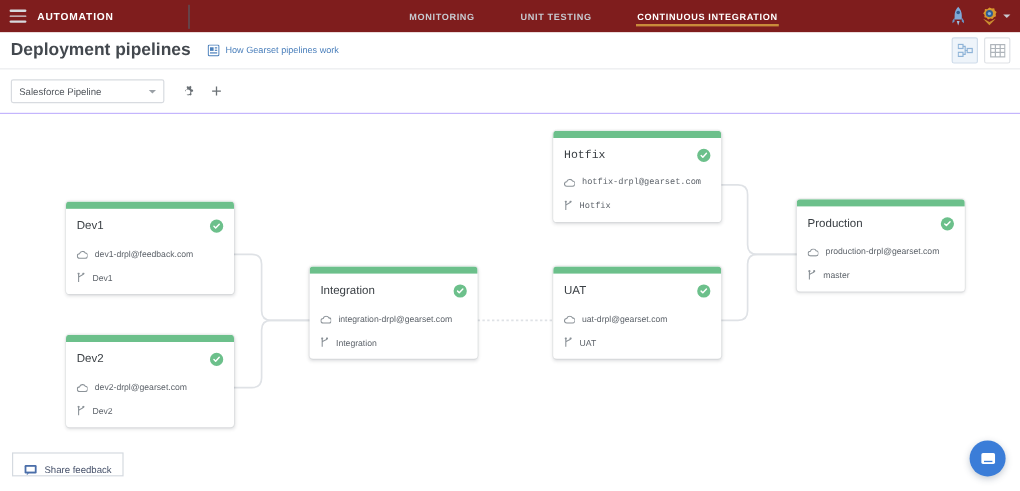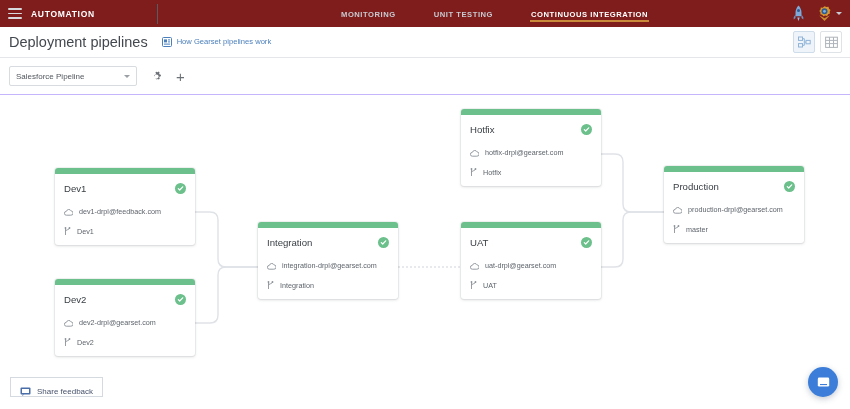--- a/index.html
+++ b/index.html
@@ -63,21 +63,21 @@
 
   
   .page-header {
     height: 31px;
     border-bottom: 1px solid #e4e6e9;
     display: flex; align-items: center;
     padding: 0 9px 0 9px;
     position: relative;
     background: #fff;
   }
-  .page-title { font-size: 14.5px; color: #43484e; font-weight: normal; }
+  .page-title { font-size: 14.5px; color: #43484e; font-weight: bold; }
   .howto {
     display: flex; gap: 5px;
     margin-left: 14px; cursor: pointer;
   }
   .howto-label { font-size: 7.6px; color: #4a7fbb; }
   .view-toggle {
     position: absolute; right: 8px; top: 4px;
     display: flex; gap: 5px;
   }
   .vt-btn {
@@ -271,21 +271,21 @@
 
     <path d="M195 227 L210 227 Q218 227 218 219 L218 179 Q218 171 226 171 L258 171"></path>
 
     <path d="M398 171 L461 171" stroke-dasharray="2 2"></path>
 
     <path d="M601 171 L615 171 Q623 171 623 163 L623 124 Q623 116 631 116 L664 116"></path>
 
     <path d="M601 58 L615 58 Q623 58 623 66 L623 108 Q623 116 631 116 L664 116"></path>
   </svg>
 
-  <div class="node" style="left:461px; top:13px;">
+  <div class="node" style="left:461px; top:13px;font-family:Liberation Mono, monospace;">
     <div class="node-bar"></div>
     <div class="node-body">
       <div class="node-head">
         <div class="node-title">Hotfix</div>
         <div class="check-badge">
           <svg width="7" height="7" viewBox="0 0 7 7">
               <path d="M1.3 3.6 2.7 5 5.7 1.8" stroke="#fff" stroke-width="1.2" fill="none" stroke-linecap="round" stroke-linejoin="round"></path>
             </svg>
         </div>
       </div>

